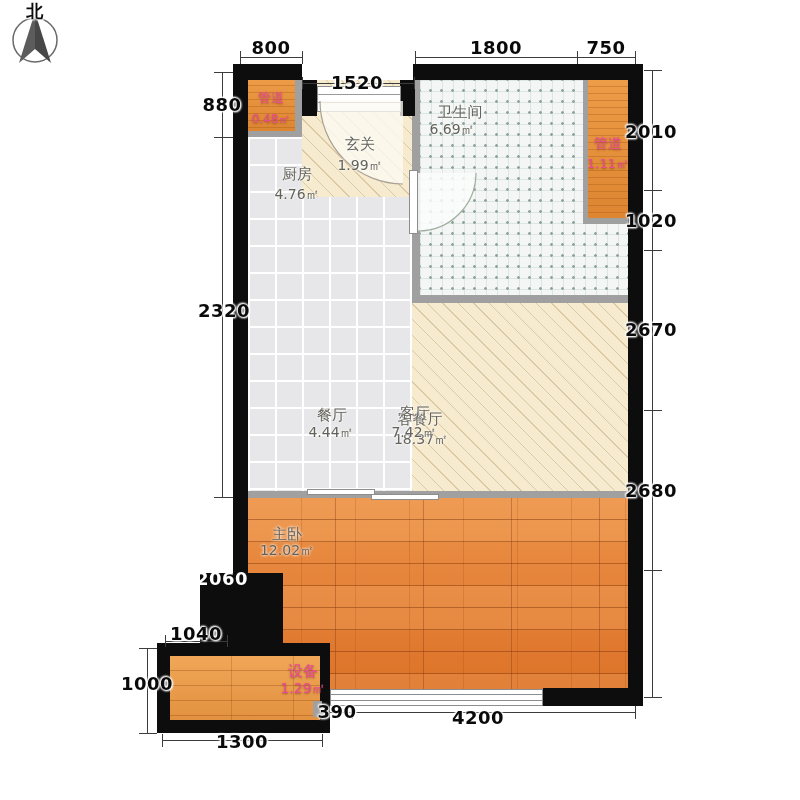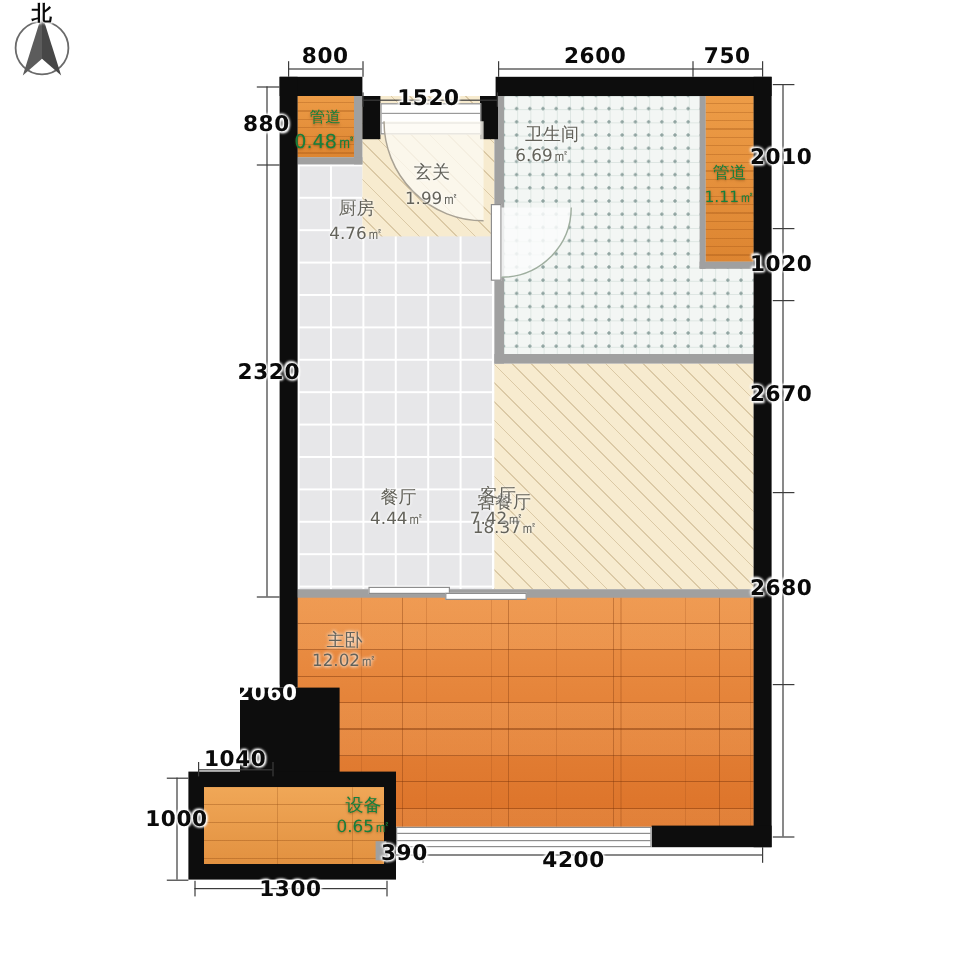--- a/index.html
+++ b/index.html
@@ -39,21 +39,21 @@
   .part{background:#a0a0a0;}
   .white-el{background:#fff;border:1px solid #8d8d8d;box-sizing:border-box;}
   
   .dim{position:absolute;transform:translate(-50%,-50%);font-size:18px;font-weight:bold;color:#0a0a0a;
        white-space:nowrap;letter-spacing:.5px;
        text-shadow:0 0 3px #fff,0 0 3px #fff,0 0 2px #fff,1px 1px 2px #fff,-1px -1px 2px #fff;}
   .dim-w{color:#fff;text-shadow:none;}
   .rl{position:absolute;transform:translate(-50%,-50%);font-size:15px;color:#63625a;white-space:nowrap;
       text-shadow:0 0 3px rgba(255,255,255,.9),0 0 3px rgba(255,255,255,.9);}
   .rl-a{font-size:14px;}
-  .rl-w{color:#15803d;text-shadow:0 1px 2px rgba(90,45,0,.55);}
+  .rl-w{color:#ec4899;text-shadow:0 1px 2px rgba(90,45,0,.55);}
   .dl{position:absolute;background:#3c3c3c;}
   svg{position:absolute;left:0;top:0;pointer-events:none;}
 </style>
 </head>
 <body>
 
 <div class="canvas">
 
   <div class="abs tiles-gray" style="left:248px;top:137px;width:164px;height:354px"></div>
   <div class="abs hatch-beige" style="left:302px;top:80px;width:110px;height:117px"></div>
@@ -102,21 +102,21 @@
     <path d="M476,173 A58,58 0 0 1 418,231" fill="none" stroke="#9fae9f" stroke-width="1.2"></path>
     <g>
       <circle cx="35" cy="40" r="22" fill="none" stroke="#6a6a6a" stroke-width="1.5"></circle>
       <path d="M35,12 L19,63 L35,49 Z" fill="#5c5c5c"></path>
       <path d="M35,12 L51,63 L35,49 Z" fill="#474747"></path>
     </g>
   </svg>
   <div class="dim" style="left:35px;top:11px;font-size:17px">北</div>
 
   <div class="rl rl-w" style="left:271px;top:98px;font-size:13px">管道</div>
-  <div class="rl rl-w rl-a" style="left:271px;top:119px;font-size:16px">0.48㎡</div>
+  <div class="rl rl-w rl-a" style="left:271px;top:119px;font-size:12px">0.48㎡</div>
 
   <div class="rl" style="left:360px;top:144px">玄关</div>
   <div class="rl rl-a" style="left:360px;top:166px">1.99㎡</div>
 
   <div class="rl" style="left:297px;top:174px">厨房</div>
   <div class="rl rl-a" style="left:297px;top:195px">4.76㎡</div>
 
   <div class="rl" style="left:460px;top:112px">卫生间</div>
   <div class="rl rl-a" style="left:452px;top:130px">6.69㎡</div>
 
@@ -128,31 +128,31 @@
 
   <div class="rl" style="left:420px;top:419px">客餐厅</div>
   <div class="rl rl-a" style="left:421px;top:440px">18.37㎡</div>
   <div class="rl" style="left:415px;top:413px">客厅</div>
   <div class="rl rl-a" style="left:414px;top:433px">7.42㎡</div>
 
   <div class="rl" style="left:287px;top:534px">主卧</div>
   <div class="rl rl-a" style="left:287px;top:551px">12.02㎡</div>
 
   <div class="rl rl-w" style="left:303px;top:671px">设备</div>
-  <div class="rl rl-w rl-a" style="left:303px;top:689px">0.65㎡</div>
+  <div class="rl rl-w rl-a" style="left:303px;top:689px">1.29㎡</div>
 
   <div class="dl" style="left:240px;top:57px;width:62px;height:1px"></div>
   <div class="dl" style="left:415px;top:57px;width:220px;height:1px"></div>
   <div class="dl" style="left:240px;top:51px;width:1px;height:13px"></div>
   <div class="dl" style="left:302px;top:51px;width:1px;height:13px"></div>
   <div class="dl" style="left:415px;top:51px;width:1px;height:13px"></div>
   <div class="dl" style="left:577px;top:51px;width:1px;height:13px"></div>
   <div class="dl" style="left:635px;top:51px;width:1px;height:13px"></div>
   <div class="dim" style="left:271px;top:47px">800</div>
-  <div class="dim" style="left:496px;top:47px">2600</div>
+  <div class="dim" style="left:496px;top:47px">1800</div>
   <div class="dim" style="left:606px;top:47px">750</div>
 
   <div class="dl" style="left:302px;top:83px;width:113px;height:1px"></div>
   <div class="dl" style="left:302px;top:77px;width:1px;height:12px"></div>
   <div class="dl" style="left:414px;top:77px;width:1px;height:12px"></div>
   <div class="dim" style="left:357px;top:82px">1520</div>
 
   <div class="dl" style="left:222px;top:72px;width:1px;height:425px"></div>
   <div class="dl" style="left:214px;top:72px;width:19px;height:1px"></div>
   <div class="dl" style="left:214px;top:137px;width:19px;height:1px"></div>

